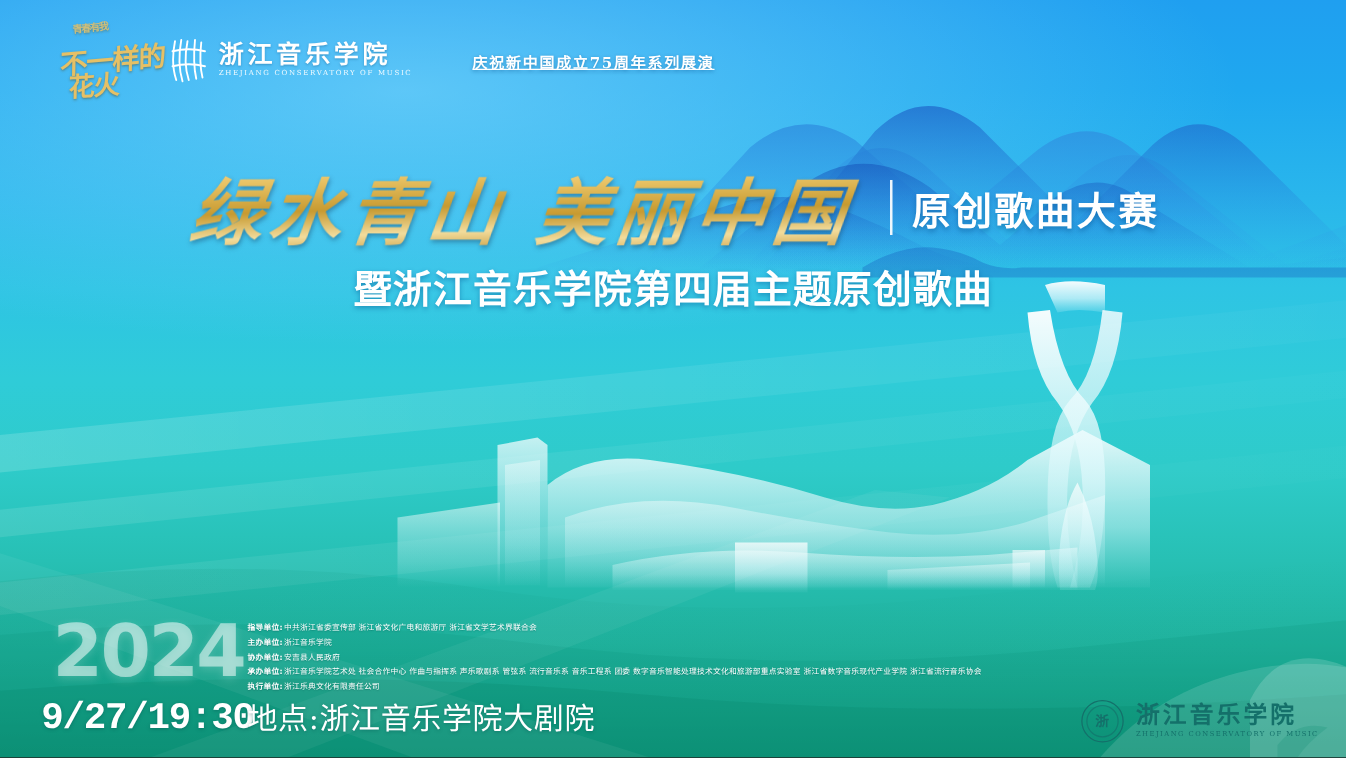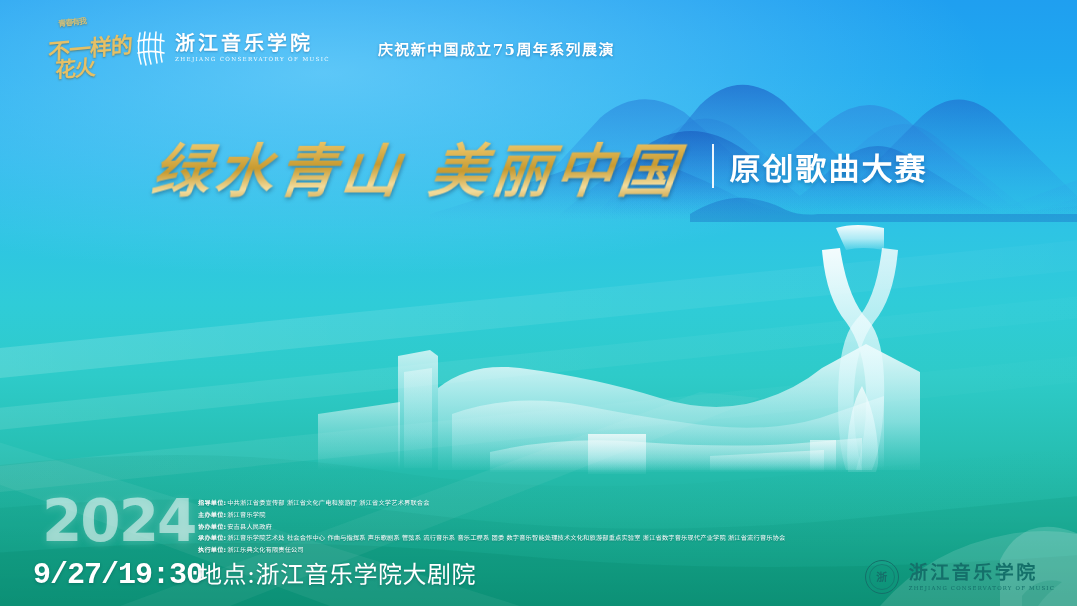--- a/index.html
+++ b/index.html
@@ -84,26 +84,27 @@
     font-size: 5.6px;
     letter-spacing: 1.35px;
     margin-top: 4px;
     font-family:"DejaVu Serif","Liberation Serif",serif;
     white-space: nowrap;
   }
 
   .series-line {
     margin-left: 48px;
     color: #ffffff;
-    font-size: 15px;
+    font-size: 12px;
     font-weight: bold;
     letter-spacing: 1.4px;
     font-family: "DejaVu Serif", "Liberation Serif", serif;
     text-shadow: 0 1px 3px rgba(0,70,130,.45);
     white-space: nowrap;
+    text-decoration: underline;
   }
 
   
   .title-block {
     position: absolute;
     left: 0; top: 128px;
     width: 100%;
     z-index: 25;
     text-align: center;
   }
@@ -421,20 +422,21 @@
 
   <div class="title-block">
 
     <div class="title-row1">
       <span class="cal-gold seg1">绿水青山</span>
       <span class="cal-gold seg2">美丽中国</span>
       <span class="title-divider"></span>
       <span class="title-sub-right">原创歌曲大赛</span>
     </div>
 
+    <div class="title-row2">暨浙江音乐学院第四届主题原创歌曲</div>
 
   </div>
 
   <div class="credits">
     <div class="credit-row">
       <span class="credit-label">指导单位:</span>
       <span class="credit-value">中共浙江省委宣传部 浙江省文化广电和旅游厅 浙江省文学艺术界联合会</span>
     </div>
     <div class="credit-row">
       <span class="credit-label">主办单位:</span>

